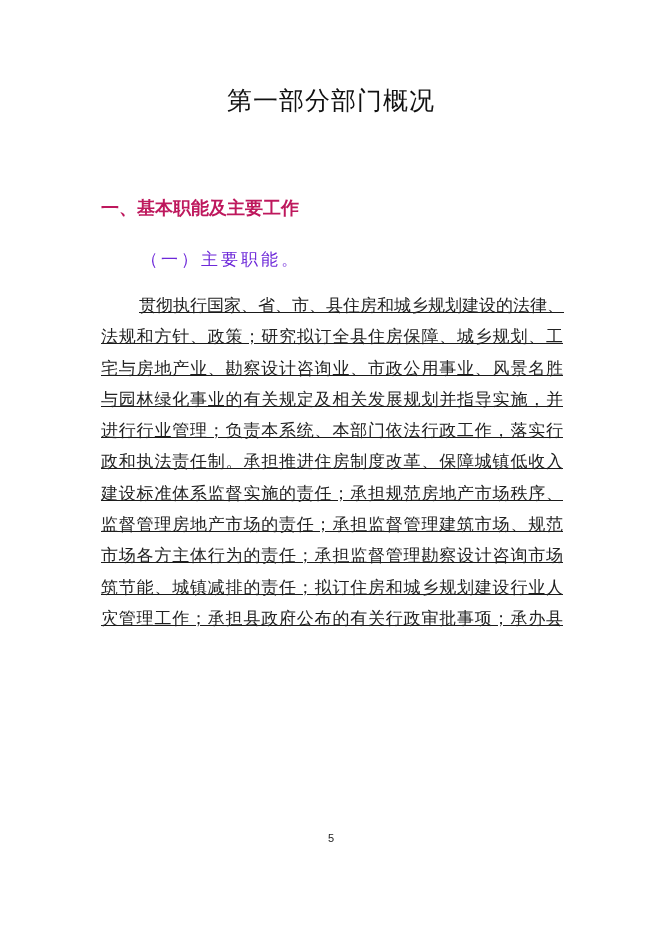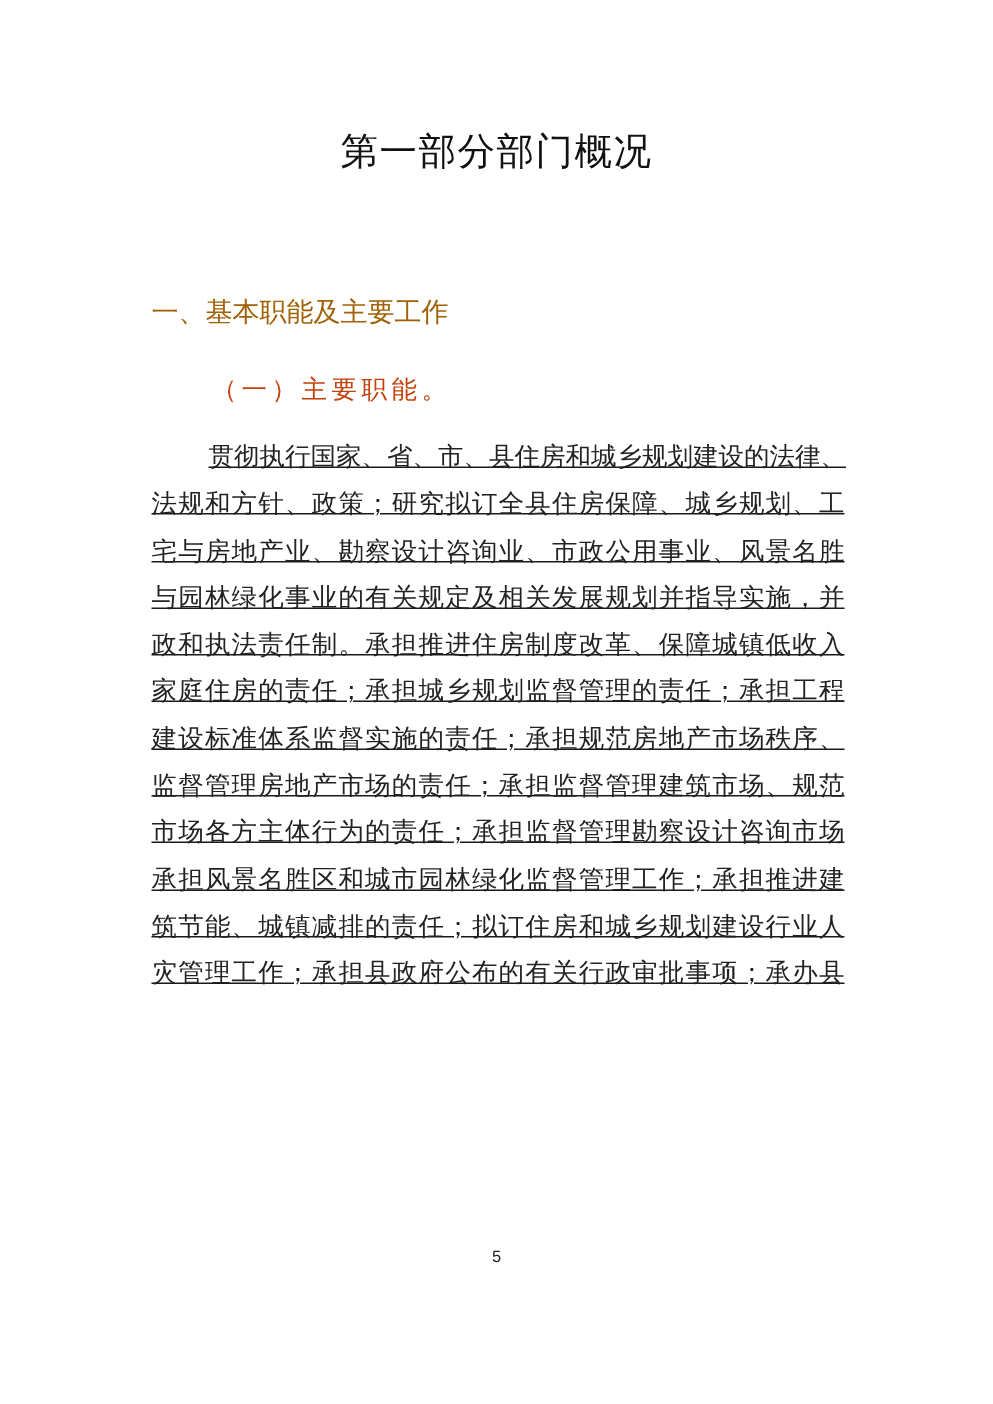--- a/index.html
+++ b/index.html
@@ -5,25 +5,25 @@
   html, body { margin:0; padding:0; background:#ffffff; }
   body { width:662px; height:936px; position:relative; overflow:hidden; color:#1a1a1a; }
   .page { position:absolute; left:0; top:0; width:662px; height:717px; background:#fff; }
   .title {
     position:absolute; left:0; width:662px; top:84px; text-align:center;
     font-family:"DejaVu Sans", sans-serif; font-size:25px; font-weight:normal; color:#111;
     letter-spacing:1px;
   }
   .h1 {
     position:absolute; left:101px; top:196px;
-    font-family:"DejaVu Sans", sans-serif; font-size:18px; font-weight:normal; color:#a16207;
+    font-family:"DejaVu Sans", sans-serif; font-size:18px; font-weight:bold; color:#be185d;
   }
   .h2 {
     position:absolute; left:141px; top:248px;
-    font-family:"DejaVu Sans", sans-serif; font-size:17px; color:#c2410c; letter-spacing:3px;
+    font-family:"DejaVu Sans", sans-serif; font-size:17px; color:#6d28d9; letter-spacing:3px;
   }
   .body-lines { position:absolute; left:101px; top:290px; width:462px;text-decoration:underline; }
   .line {
     height:31.3px; line-height:31.3px; white-space:nowrap;
     font-family:"DejaVu Sans", sans-serif; font-size:17px; color:#222;
     text-align:justify; text-align-last:justify; width:462px;
   }
   .line.first { padding-left:38px; width:424px; }
   .pagenum {
     position:absolute; left:0; width:662px; top:832px; text-align:center;
@@ -36,24 +36,23 @@
 <div class="page">
   <div class="title">第一部分部门概况</div>
   <div class="h1">一、基本职能及主要工作</div>
   <div class="h2">（一）主要职能。</div>
 
   <div class="body-lines">
     <div class="line first">贯彻执行国家、省、市、县住房和城乡规划建设的法律、</div>
     <div class="line">法规和方针、政策；研究拟订全县住房保障、城乡规划、工</div>
     <div class="line">宅与房地产业、勘察设计咨询业、市政公用事业、风景名胜</div>
     <div class="line">与园林绿化事业的有关规定及相关发展规划并指导实施，并</div>
+    <div class="line">进行行业管理；负责本系统、本部门依法行政工作，落实行</div>
     <div class="line">政和执法责任制。承担推进住房制度改革、保障城镇低收入</div>
-    <div class="line">家庭住房的责任；承担城乡规划监督管理的责任；承担工程</div>
     <div class="line">建设标准体系监督实施的责任；承担规范房地产市场秩序、</div>
     <div class="line">监督管理房地产市场的责任；承担监督管理建筑市场、规范</div>
     <div class="line">市场各方主体行为的责任；承担监督管理勘察设计咨询市场</div>
-    <div class="line">承担风景名胜区和城市园林绿化监督管理工作；承担推进建</div>
     <div class="line">筑节能、城镇减排的责任；拟订住房和城乡规划建设行业人</div>
     <div class="line">灾管理工作；承担县政府公布的有关行政审批事项；承办县</div>
   </div>
 
   <div class="pagenum">5</div>
 </div>
 
 </body></html>

